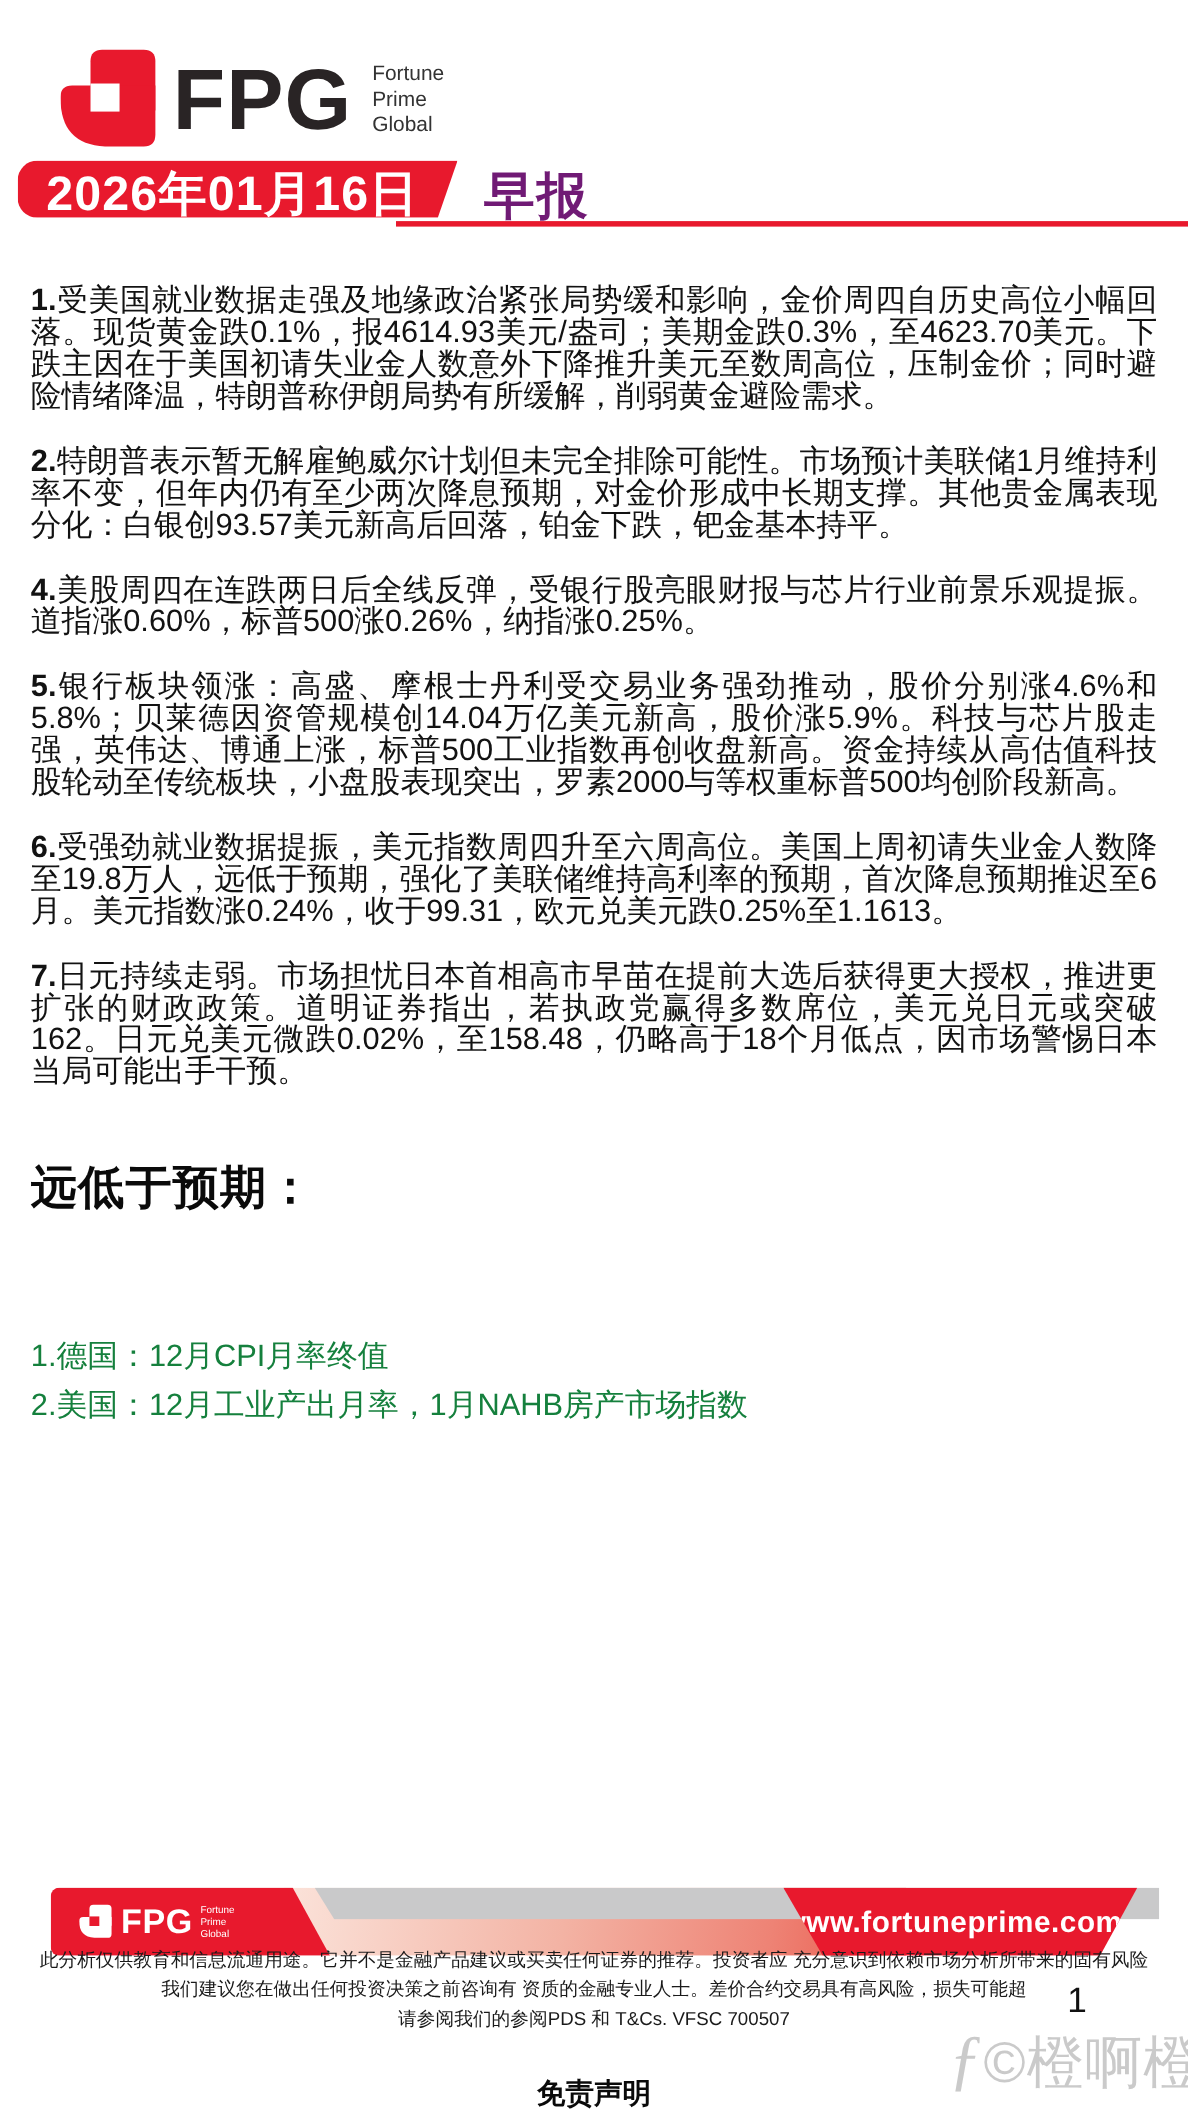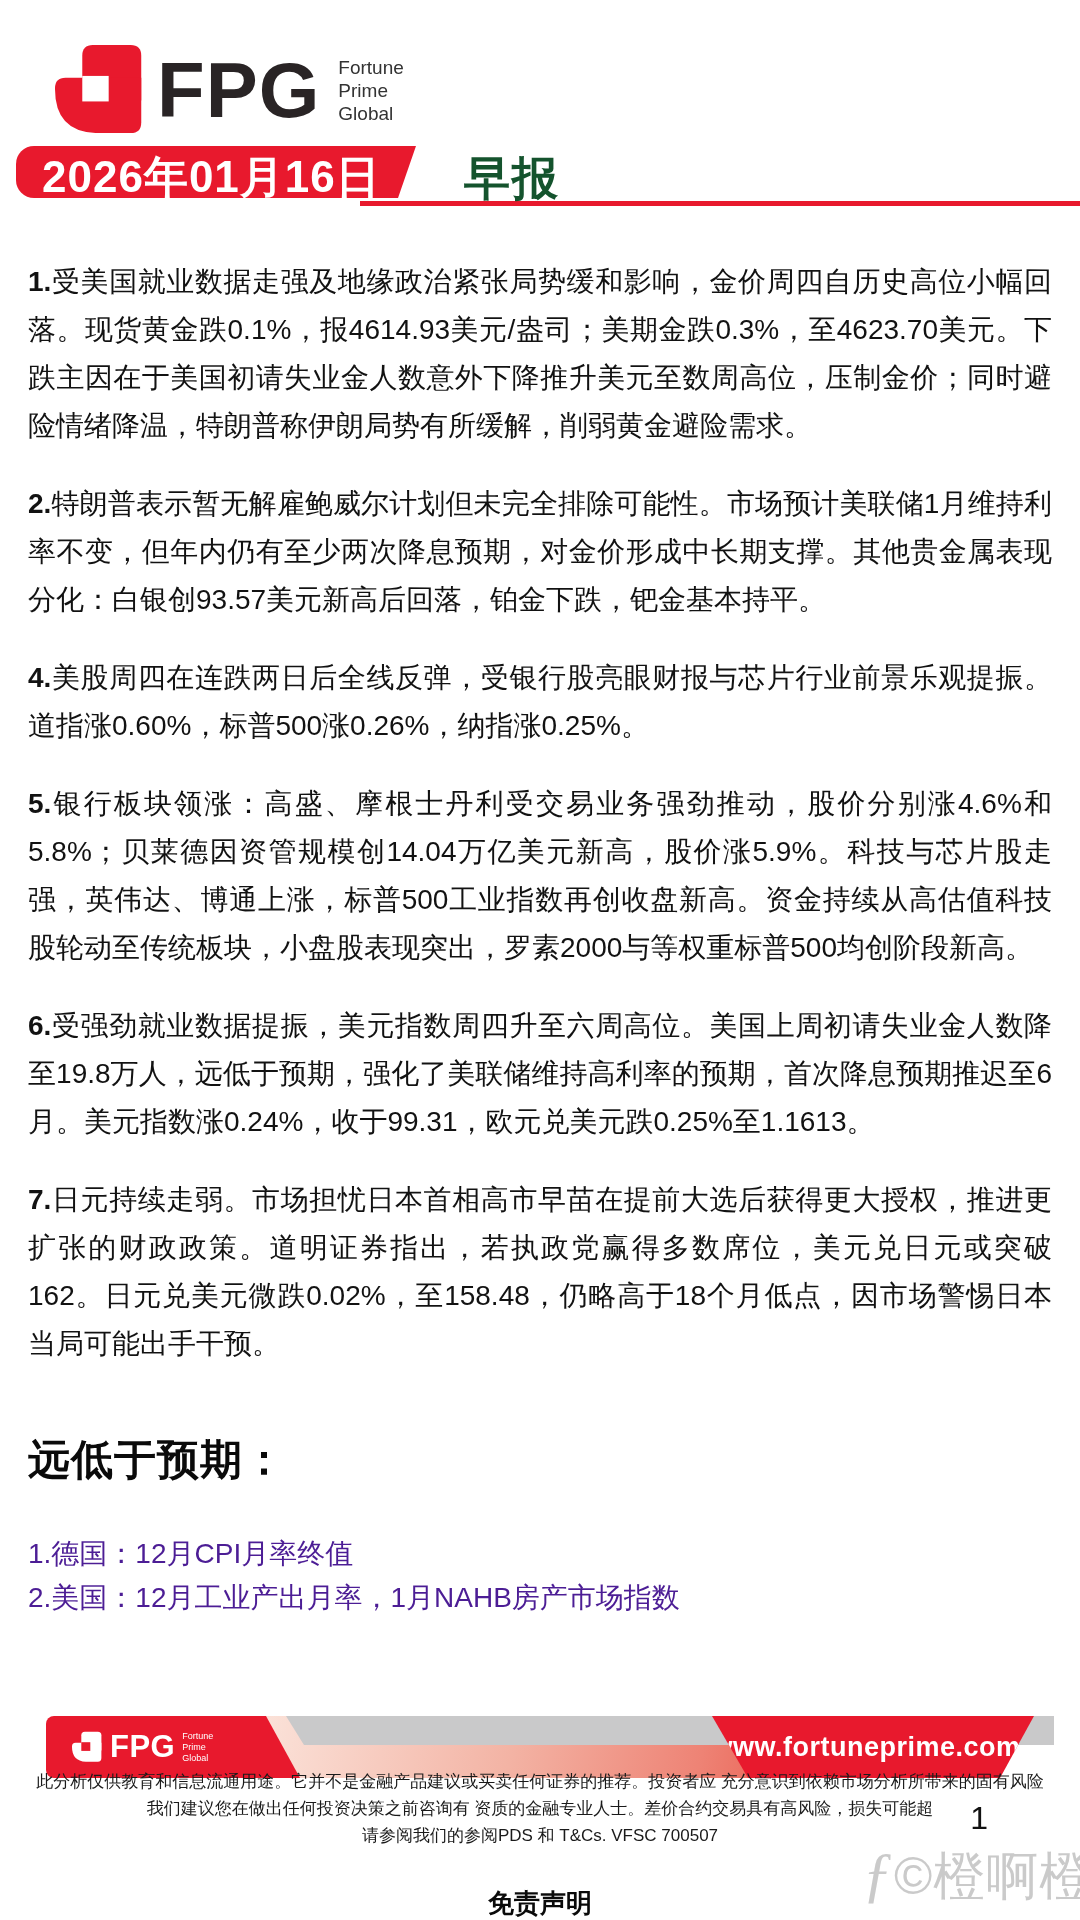--- a/index.html
+++ b/index.html
@@ -16,27 +16,27 @@
   .brand-tagline{margin-left:18px;font-size:19px;line-height:23px;color:#333;font-weight:400;}
   
   .red-line{position:absolute;left:360px;top:201px;width:720px;height:5px;background:#e8192d;}
   .date-banner{
     position:absolute;left:16px;top:146px;width:400px;height:52px;
     background:#e8192d;border-radius:18px 0 0 18px;
     clip-path:polygon(0 0,100% 0,calc(100% - 18px) 100%,0 100%);
     color:#fff;font-size:44px;font-weight:700;line-height:62px;padding-left:26px;box-sizing:border-box;
     letter-spacing:1px;
   }
-  .report-type{position:absolute;left:464px;top:146px;height:62px;line-height:64px;font-size:46px;font-weight:700;color:#14532d;letter-spacing:2px;}
+  .report-type{position:absolute;left:440px;top:146px;height:62px;line-height:64px;font-size:46px;font-weight:700;color:#701a75;letter-spacing:2px;}
   
   .main{position:absolute;left:28px;top:258px;width:1024px;}
-  .news-item{margin:0 0 30px 0;font-size:28px;line-height:48px;text-align:justify;color:#121212;}
+  .news-item{margin:0 0 30px 0;font-size:28px;line-height:29px;text-align:justify;color:#121212;}
   .news-item b{font-weight:700;}
   .focus-heading{margin-top:64px;font-size:42px;font-weight:700;color:#0a0a0a;letter-spacing:1px;}
-  .focus-items{margin-top:44px;font-size:28px;line-height:44px;color:#4c1d95;}
+  .focus-items{margin-top:103px;font-size:28px;line-height:44px;color:#15803d;}
   
   .footer-banner{position:absolute;left:46px;top:1716px;width:988px;height:62px;}
   .fb-pink{position:absolute;left:212px;top:0;width:566px;height:62px;
     background:linear-gradient(100deg,#fbe3da 0%,#f3b3a4 45%,#ee8375 78%,#e95548 100%);
     clip-path:polygon(0 0,100% 0,100% 100%,34px 100%);}
   .fb-gray{position:absolute;left:240px;top:0;width:768px;height:29px;background:#c9c9ca;
     clip-path:polygon(0 0,100% 0,100% 100%,18px 100%);}
   .fb-site{position:absolute;right:0;top:0;width:322px;height:62px;background:#e8192d;
     clip-path:polygon(0 0,100% 0,calc(100% - 34px) 100%,36px 100%);
     display:flex;align-items:center;justify-content:center;box-sizing:border-box;padding-left:20px;padding-right:34px;}

